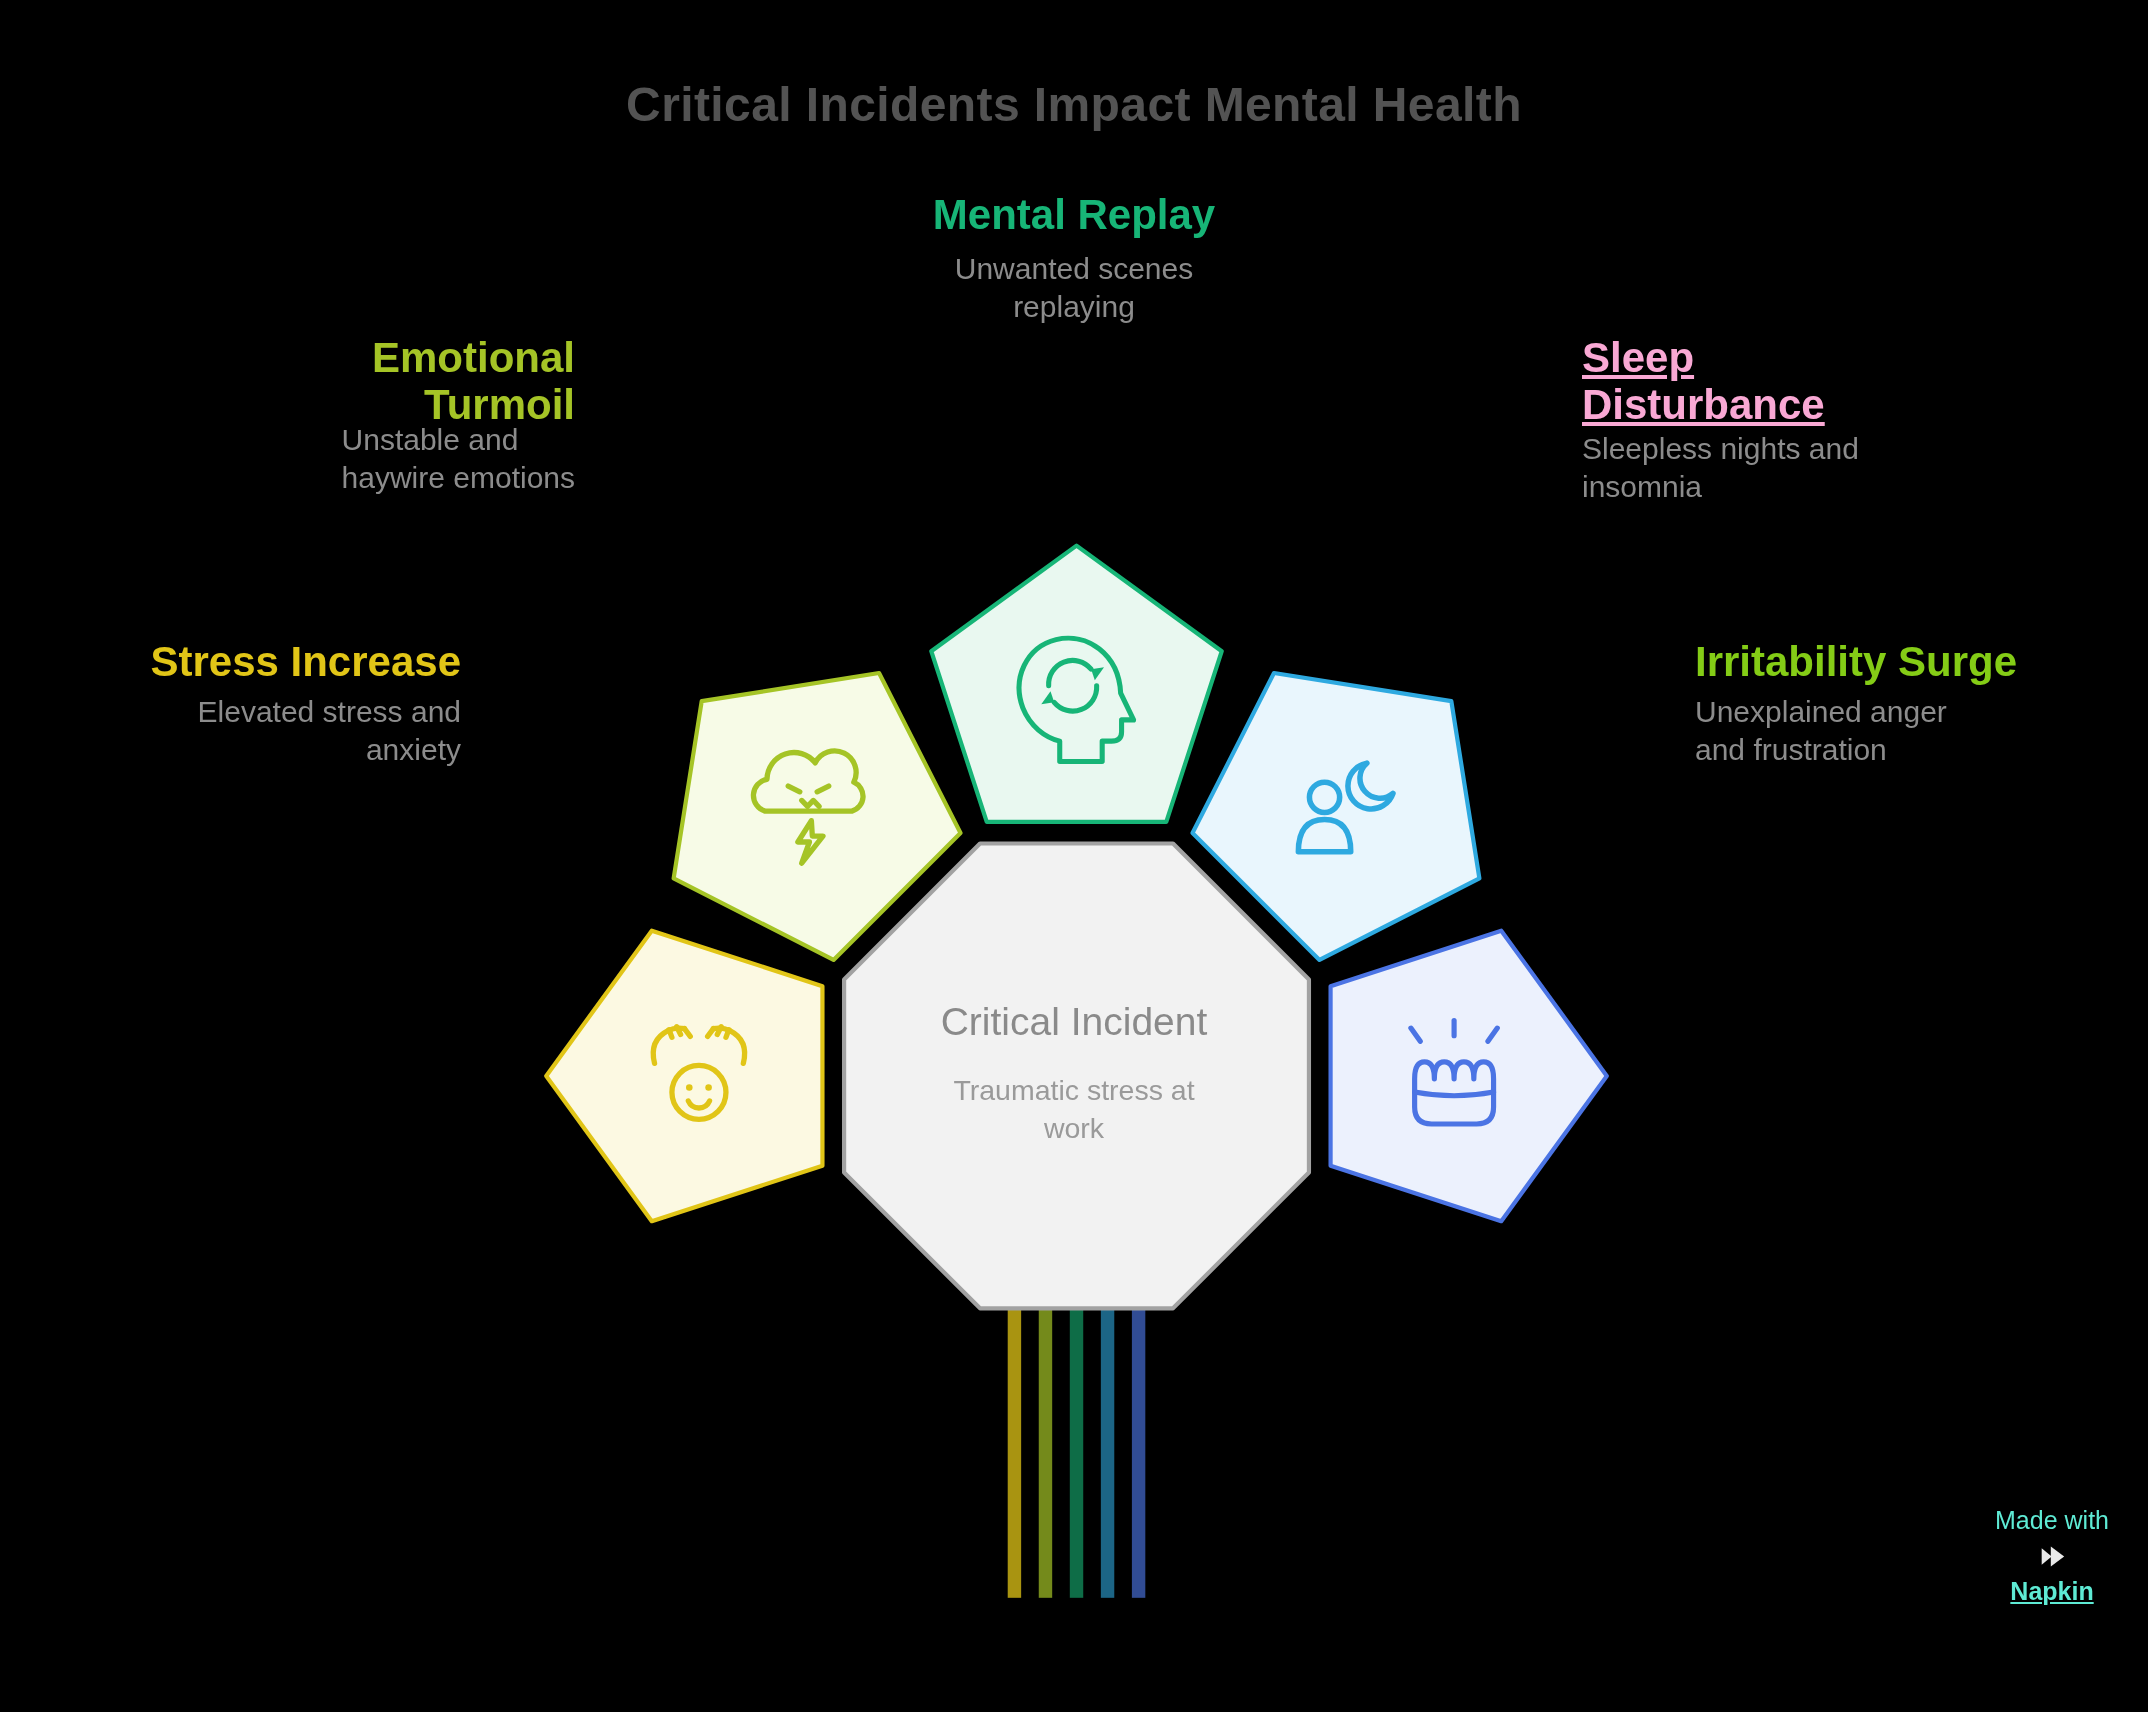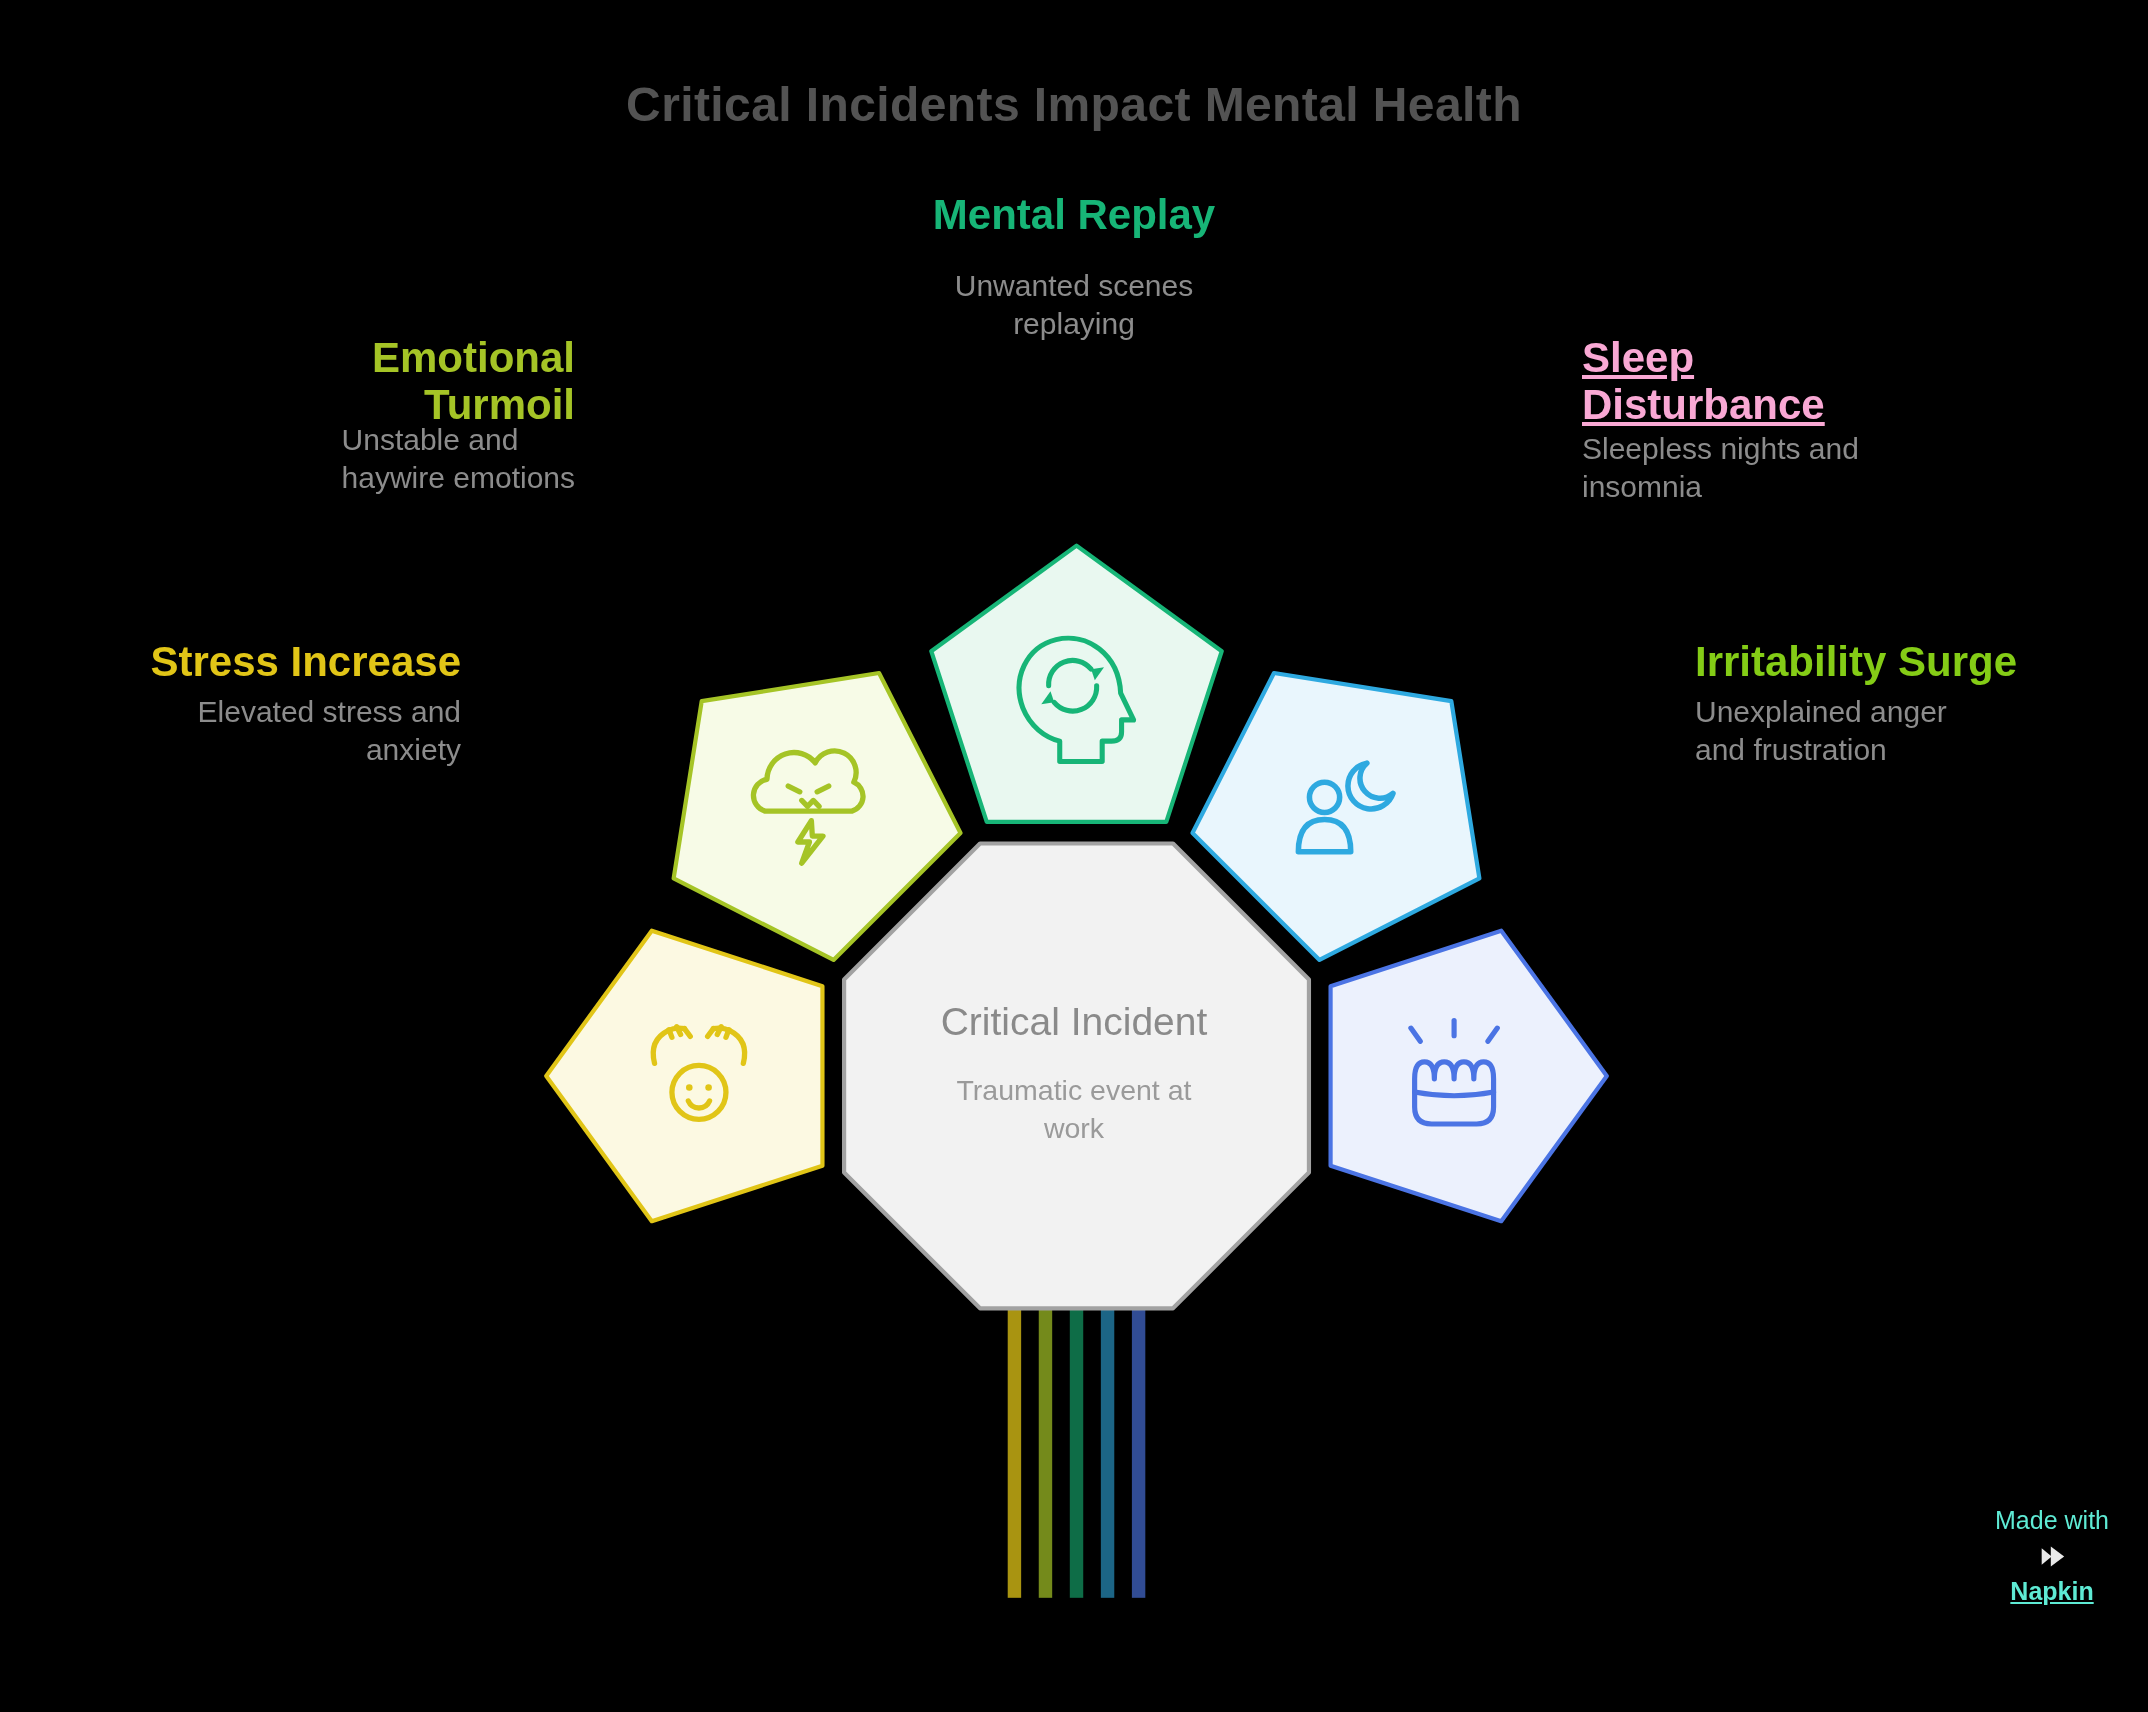--- a/index.html
+++ b/index.html
@@ -26,21 +26,21 @@
     white-space: pre-line;
   }
   .node-desc {
     position: absolute;
     font-size: 30px; font-weight: 400; line-height: 1.25;
     color: #8c8c8c;
     white-space: pre-line;
   }
 
   .lbl-mental   { left: 0; right: 0; top: 191px; text-align: center; }
-  .desc-mental  { left: 0; right: 0; top: 250px; text-align: center; margin-top: 17px; }
+  .desc-mental  { left: 0; right: 0; top: 250px; text-align: center; }
 
   .lbl-emotional  { top: 334px; right: 1573px; text-align: right; }
   .desc-emotional { top: 421px; right: 1573px; }
 
   .lbl-stress   { top: 638px; right: 1687px; text-align: right; }
   .desc-stress  { top: 693px; right: 1687px; text-align: right; }
 
   .lbl-sleep    { top: 334px; left: 1582px; text-align: left; }
   .desc-sleep   { top: 430px; left: 1582px; text-align: left; }
 
@@ -163,21 +163,21 @@
   <div class="node-label lbl-sleep" style="color: #f9a8d4; text-decoration: underline;">Sleep
 Disturbance</div>
   <div class="node-desc desc-sleep" style="color: rgb(140, 140, 140);">Sleepless nights and
 insomnia</div>
 
   <div class="node-label lbl-irritability" style="color: #84cc16;">Irritability Surge</div>
   <div class="node-desc desc-irritability" style="color: rgb(140, 140, 140);">Unexplained anger
 and frustration</div>
 
   <div class="center-title" style="color: rgb(138, 138, 138);">Critical Incident</div>
-  <div class="center-sub" style="color: rgb(154, 154, 154);">Traumatic event at
+  <div class="center-sub" style="color: rgb(154, 154, 154);">Traumatic stress at
 work</div>
 
   <div class="watermark" style="color: #5eead4; flex-direction: column;">
     <span class="prefix">Made with</span>
     <svg width="27" height="25" viewBox="0 0 32 30">
       <path d="M3 5 L15 15 L3 25 Z" fill="#e9e9e9"></path>
       <path d="M14 3 L30 15 L14 27 Z" fill="#e9e9e9"></path>
     </svg>
     <span class="brand">Napkin</span>
   </div>

